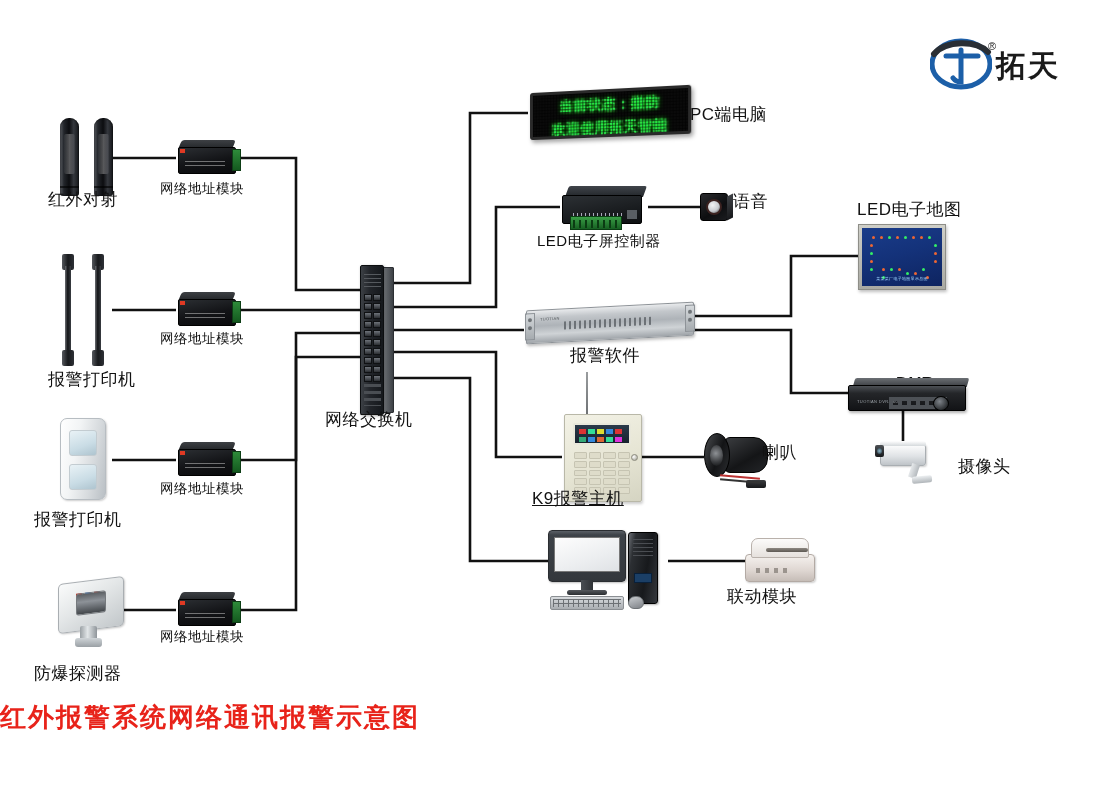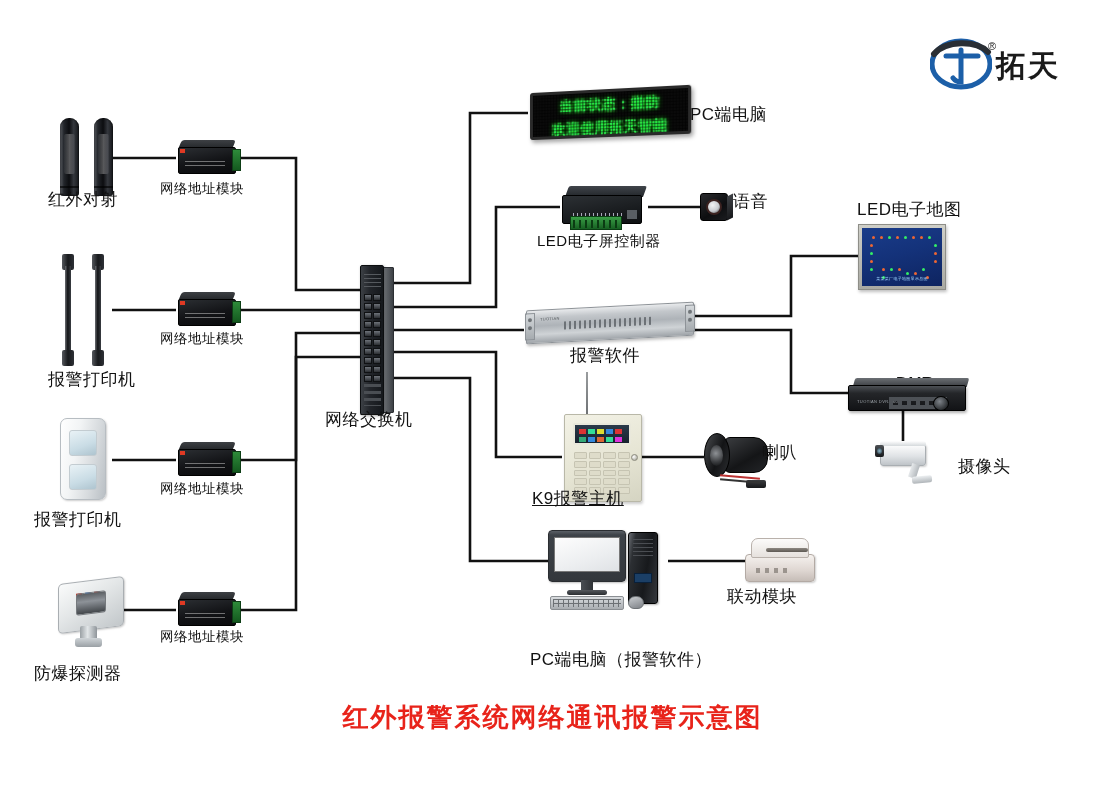--- a/index.html
+++ b/index.html
@@ -21,21 +21,20 @@
     font-family: "Liberation Sans", "DejaVu Sans", sans-serif;
     white-space: nowrap;
     letter-spacing: 0.5px;
   }
   .lbl-sm { font-size: 13.5px; }
   .lbl-en { font-size: 15px; font-weight: 600; letter-spacing: 1px; }
   #title {
     position: absolute;
     left: 0; right: 0;
     top: 700px;
-    text-align: center;
     color: #e8231a;
     font-size: 26px;
     font-weight: bold;
     letter-spacing: 2px;
   }
   
   svg.wires { position: absolute; left:0; top:0; width:1105px; height:800px; }
   svg.wires path, svg.wires line { stroke: #111; stroke-width: 2.6; fill: none; }
 
   
@@ -670,21 +669,20 @@
       </div>
     <div class="neck"></div>
     <div class="stand"></div>
     <div class="tower">
         <div class="grille"></div>
         <div class="badge"></div>
       </div>
     <div class="kb"></div>
     <div class="mouse"></div>
   </div>
-  <div class="lbl" style="left:530px; top:648px;">PC端电脑（报警软件）</div>
 
   <div class="printer" style="left:745px; top:538px;">
     <div class="base">
         <div class="btns"></div>
       </div>
     <div class="lid">
         <div class="slot"></div>
       </div>
   </div>
   <div class="lbl" style="left:727px; top:585px;">联动模块</div>

